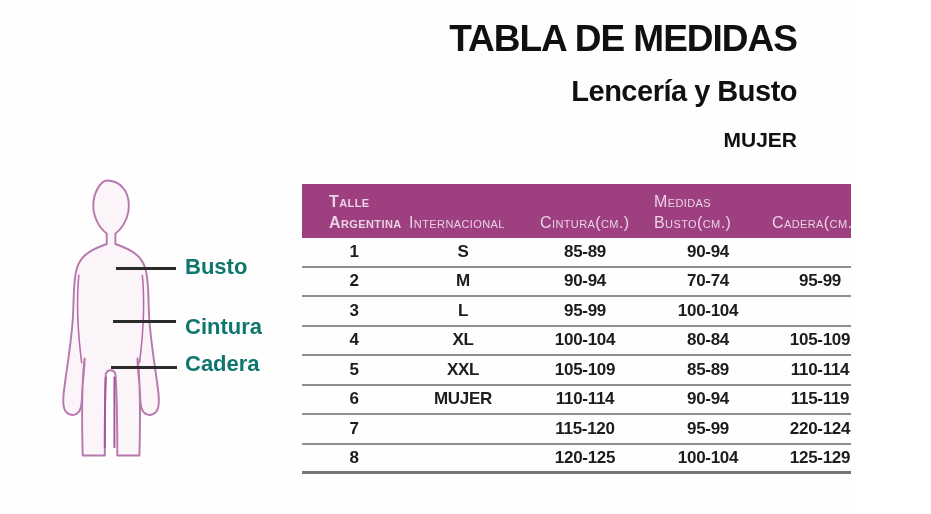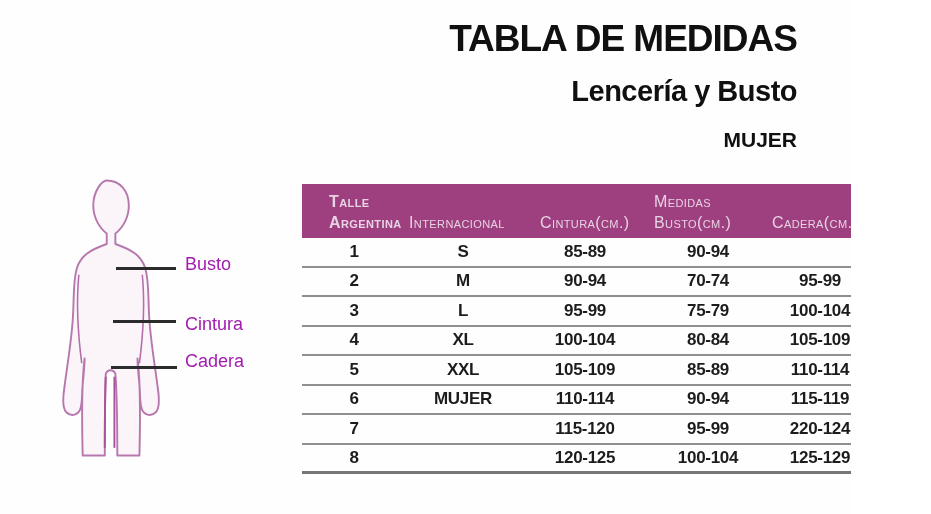--- a/index.html
+++ b/index.html
@@ -23,21 +23,21 @@
   .t-sub{font-size:29px;font-weight:bold;letter-spacing:-0.5px;margin-top:17px;line-height:1.05;}
   .t-gender{font-size:21px;font-weight:bold;letter-spacing:0;margin-top:23px;line-height:1.05;}
 
   
   .figure{position:absolute;left:0;top:0;width:300px;height:514px;}
   .figure svg{position:absolute;left:50px;top:171px;}
   .mline{position:absolute;height:3px;background:var(--pointer);}
   .l-busto{left:116px;top:267px;width:60px;}
   .l-cintura{left:113px;top:320px;width:63px;}
   .l-cadera{left:111px;top:366px;width:66px;}
-  .mlabel{position:absolute;left:185px;font-size:18px;font-weight:normal;color:#a21caf;}
+  .mlabel{position:absolute;left:185px;font-size:22px;font-weight:bold;color:#0f766e;}
   .lab-busto{top:254px;}
   .lab-cintura{top:314px;}
   .lab-cadera{top:351px;}
 
   
   .sizetable{position:absolute;left:302px;top:184px;width:572px;}
   .thead{display:flex;height:54px;background:var(--header-bg);color:var(--header-text);
          font-variant:small-caps;font-size:16px;letter-spacing:0.4px;}
   .hcell{display:flex;flex-direction:column;justify-content:flex-end;padding-bottom:5px;line-height:21px;}
   .hcell span{display:block;white-space:nowrap;}
@@ -146,21 +146,20 @@
       <div class="cell">2</div>
       <div class="cell">M</div>
       <div class="cell">90-94</div>
       <div class="cell">70-74</div>
       <div class="cell">95-99</div>
     </div>
         <div class="trow">
       <div class="cell">3</div>
       <div class="cell">L</div>
       <div class="cell">95-99</div>
-      <div class="cell">75-79</div>
       <div class="cell">100-104</div>
     </div>
         <div class="trow">
       <div class="cell">4</div>
       <div class="cell">XL</div>
       <div class="cell">100-104</div>
       <div class="cell">80-84</div>
       <div class="cell">105-109</div>
     </div>
         <div class="trow">

